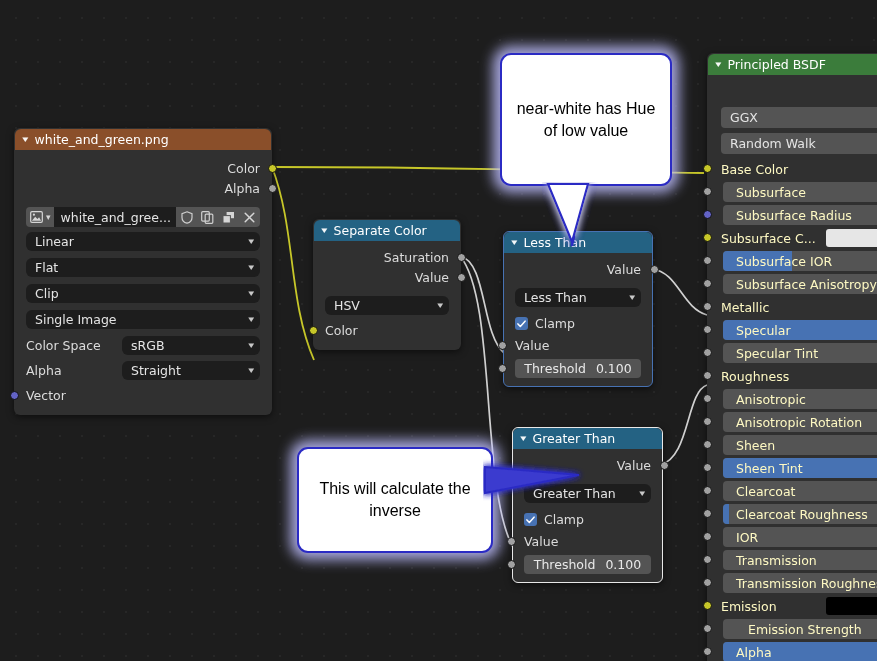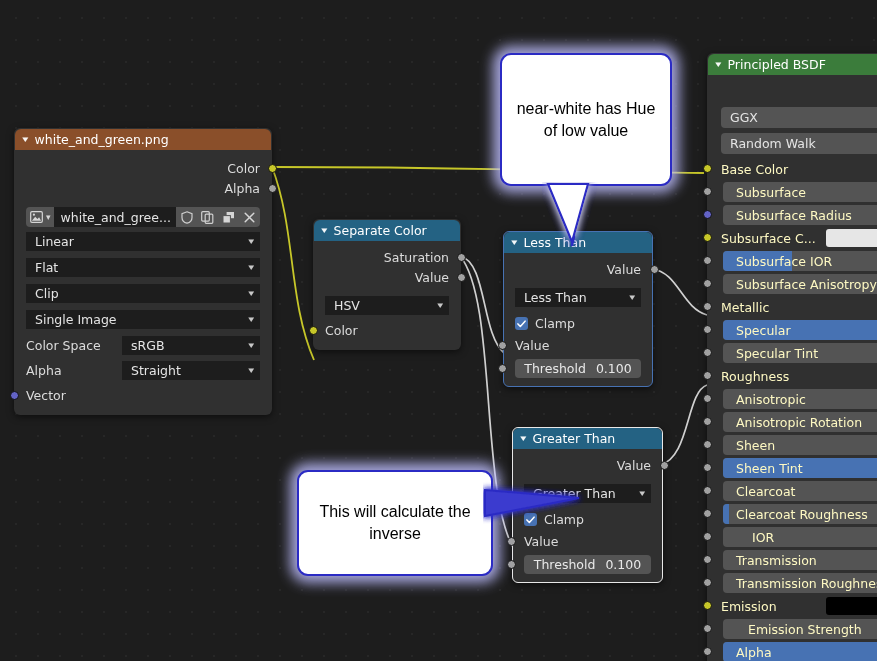--- a/index.html
+++ b/index.html
@@ -42,21 +42,21 @@
   .sock.grey{background:#a1a1a1;}
   .sock.violet{background:#6363c7;}
 
   
   .rowlbl{font-size:12.5px;color:#dcdcdc;line-height:18px;white-space:nowrap;}
   .out-row{display:flex;justify-content:flex-end;padding:0 11px;height:20px;align-items:center;}
   .in-row{display:flex;justify-content:flex-start;padding:0 11px;height:20px;align-items:center;}
 
   
   .drop{
-    background:#1d1d1d;border-radius:0;height:19px;line-height:19px;
+    background:#1d1d1d;border-radius:6px;height:19px;line-height:19px;
     display:flex;align-items:center;padding:0 6px 0 9px;font-size:12.5px;color:#e4e4e4;
     justify-content:space-between;
   }
   .drop .chev{font-size:9px;color:#c8c8c8;transform:scaleX(1.3);}
   .drop.grey{background:#545454;}
   .fieldrow{display:flex;align-items:center;gap:6px;padding:0 11px;height:22px;}
   .fieldlbl{font-size:12.5px;color:#dcdcdc;white-space:nowrap;}
   .numfld{
     background:#545454;border-radius:4px;height:19px;line-height:19px;
     display:flex;align-items:center;justify-content:center;gap:10px;
@@ -425,21 +425,21 @@
             <div class="slot">
               <div class="slotfill" style="width: 3%;"></div>
             </div>
             <span class="plbl" style="margin-left: 28px;">Clearcoat Roughness</span>
           </div>
           <div class="prop">
             <span class="sock grey" style="left: -5.5px; top: 6px;"></span>
             <div class="slot">
               <div class="slotfill" style="width: 0%;"></div>
             </div>
-            <span class="plbl" style="margin-left: 44px;">IOR</span>
+            <span class="plbl" style="margin-left: 28px;">IOR</span>
           </div>
           <div class="prop">
             <span class="sock grey" style="left: -5.5px; top: 6px;"></span>
             <div class="slot">
               <div class="slotfill" style="width: 0%;"></div>
             </div>
             <span class="plbl" style="margin-left: 28px;">Transmission</span>
           </div>
           <div class="prop">
             <span class="sock grey" style="left: -5.5px; top: 6px;"></span>
@@ -484,21 +484,21 @@
               <feMergeNode in="b"></feMergeNode>
               <feMergeNode in="SourceGraphic"></feMergeNode>
             </feMerge>
         </filter>
       </defs>
       <path d="M6,2 L46,2 L30,60 Z" fill="#ffffff" stroke="#2b2bc4" stroke-width="2.2" filter="url(#glow1)"></path>
       <path d="M32,55 L30,63" stroke="#2b2bc4" stroke-width="2.4" stroke-linecap="round"></path>
     </svg>
   </div>
 
-  <div class="callout" style="left:297px;top:470px;width:196px;">
+  <div class="callout" style="left:297px;top:447px;width:196px;">
     <div class="bubble" style="width:196px;height:106px;">
       <span>This will calculate the inverse</span>
     </div>
     <svg width="110" height="50" style="position:absolute;left:186px;top:10px;">
       <defs>
         <filter id="glow2" x="-60%" y="-60%" width="220%" height="220%">
           <feGaussianBlur stdDeviation="3.2" result="b"></feGaussianBlur>
           <feMerge>
               <feMergeNode in="b"></feMergeNode>
               <feMergeNode in="b"></feMergeNode>

